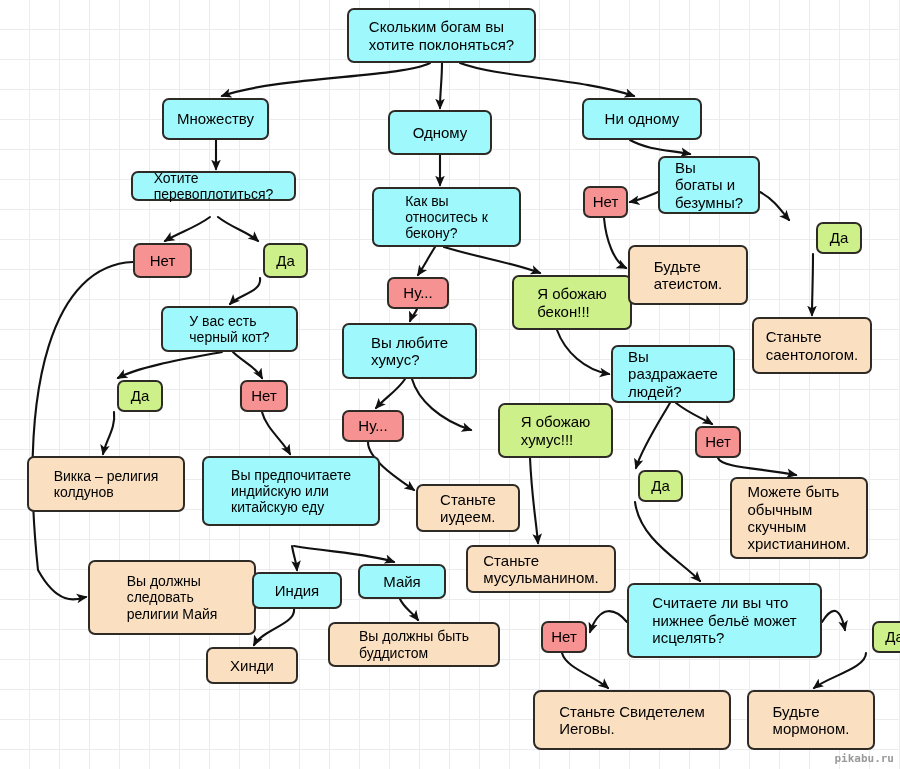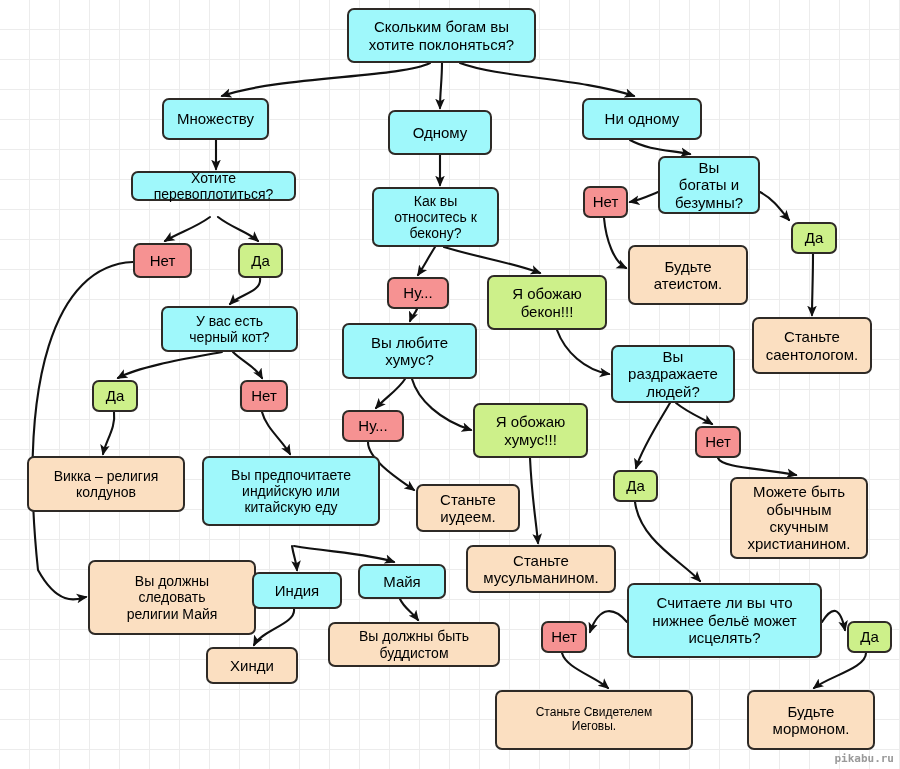--- a/index.html
+++ b/index.html
@@ -30,32 +30,33 @@
     pointer-events: none;
   }
   .node {
     position: absolute;
     box-sizing: border-box;
     border: 2px solid #2e2a26;
     border-radius: 7px;
     display: flex;
     align-items: center;
     justify-content: center;
-    text-align: center;
+    text-align: left;
     color: #000000;
     line-height: 1.16;
     padding: 2px 5px;
     white-space: pre-line;
     z-index: 3;
   }
   .q {   
     background: #9ff8fb;
   }
   .yes { 
     background: #cdf08a;
+    margin-left: 25px;
   }
   .no {  
     background: #f69292;
   }
   .res { 
     background: #fbdfc1;
   }
   .watermark {
     position: absolute;
     right: 6px;
@@ -141,21 +142,21 @@
 следовать
 религии Майя</div>
       <div class="node q" style="left: 202px; top: 456px; width: 178px; height: 70px; font-size: 14px;">Вы предпочитаете
 индийскую или
 китайскую еду</div>
       <div class="node q" style="left: 252px; top: 572px; width: 90px; height: 37px; font-size: 15px;">Индия</div>
       <div class="node q" style="left: 358px; top: 564px; width: 88px; height: 35px; font-size: 15px;">Майя</div>
       <div class="node res" style="left: 206px; top: 647px; width: 92px; height: 37px; font-size: 15px;">Хинди</div>
       <div class="node res" style="left: 328px; top: 622px; width: 172px; height: 45px; font-size: 14px;">Вы должны быть
 буддистом</div>
-      <div class="node q" style="left: 372px; top: 187px; width: 127px; height: 60px; font-size: 14px;">Как вы
+      <div class="node q" style="left: 372px; top: 187px; width: 149px; height: 60px; font-size: 14px;">Как вы
 относитесь к
 бекону?</div>
       <div class="node no" style="left: 387px; top: 277px; width: 62px; height: 32px; font-size: 15px;">Ну...</div>
       <div class="node yes" style="left: 487px; top: 275px; width: 120px; height: 55px; font-size: 15px;">Я обожаю
 бекон!!!</div>
       <div class="node q" style="left: 342px; top: 323px; width: 135px; height: 56px; font-size: 15px;">Вы любите
 хумус?</div>
       <div class="node no" style="left: 342px; top: 410px; width: 62px; height: 32px; font-size: 15px;">Ну...</div>
       <div class="node yes" style="left: 473px; top: 403px; width: 115px; height: 55px; font-size: 15px;">Я обожаю
 хумус!!!</div>
@@ -179,21 +180,21 @@
       <div class="node yes" style="left: 613px; top: 470px; width: 45px; height: 32px; font-size: 15px;">Да</div>
       <div class="node res" style="left: 730px; top: 477px; width: 138px; height: 82px; font-size: 15px;">Можете быть
 обычным
 скучным
 христианином.</div>
       <div class="node q" style="left: 627px; top: 583px; width: 195px; height: 75px; font-size: 15px;">Считаете ли вы что
 нижнее бельё может
 исцелять?</div>
       <div class="node no" style="left: 541px; top: 621px; width: 46px; height: 32px; font-size: 15px;">Нет</div>
       <div class="node yes" style="left: 847px; top: 621px; width: 45px; height: 32px; font-size: 15px;">Да</div>
-      <div class="node res" style="left: 495px; top: 690px; width: 198px; height: 60px; font-size: 12px;">Станьте Свидетелем
+      <div class="node res" style="left: 533px; top: 690px; width: 198px; height: 60px; font-size: 15px; border-radius: 8px;">Станьте Свидетелем
 Иеговы.</div>
       <div class="node res" style="left: 747px; top: 690px; width: 128px; height: 60px; font-size: 15px;">Будьте
 мормоном.</div>
     </div>
 
   <div class="watermark">pikabu.ru</div>
 
 </div>
 
 </body></html>

